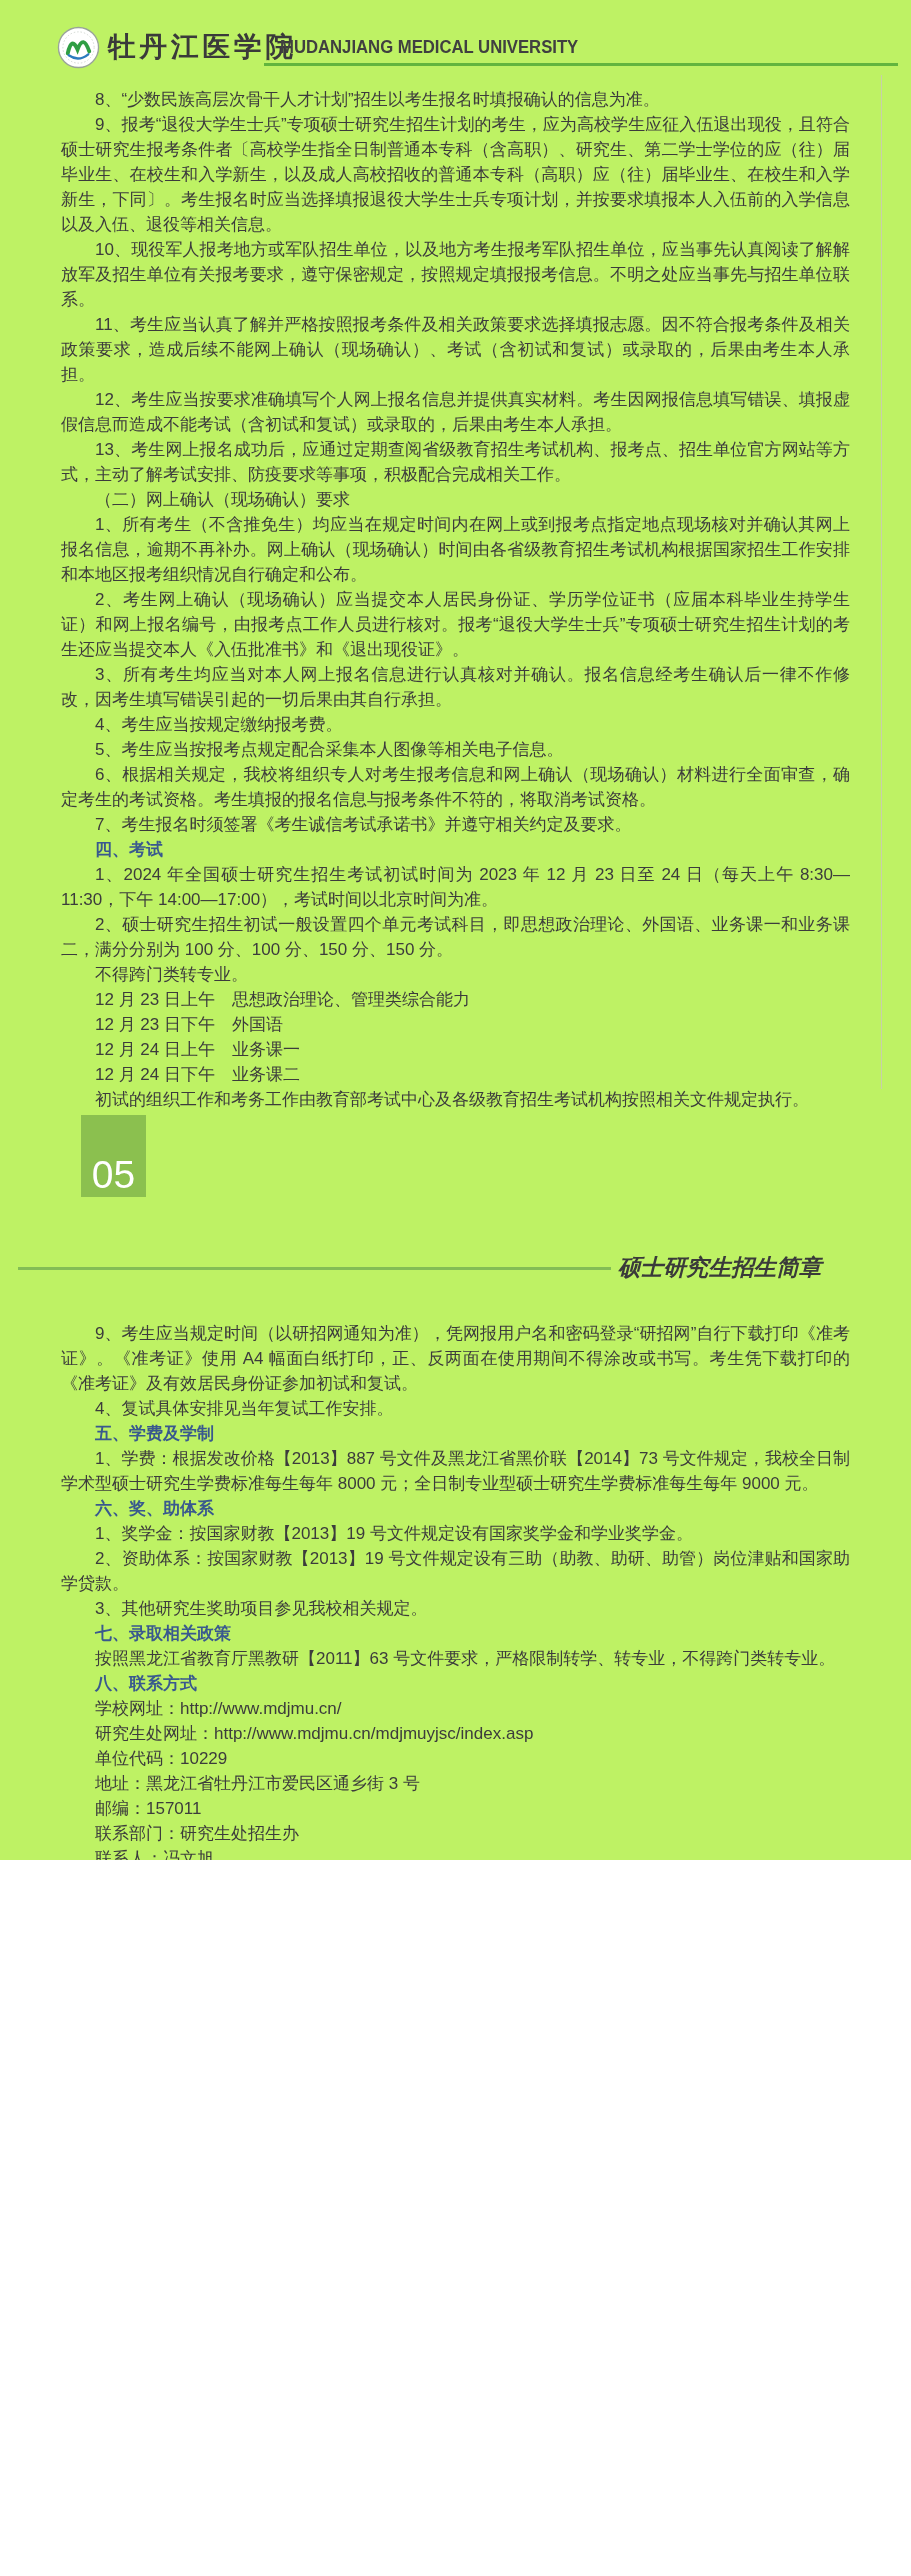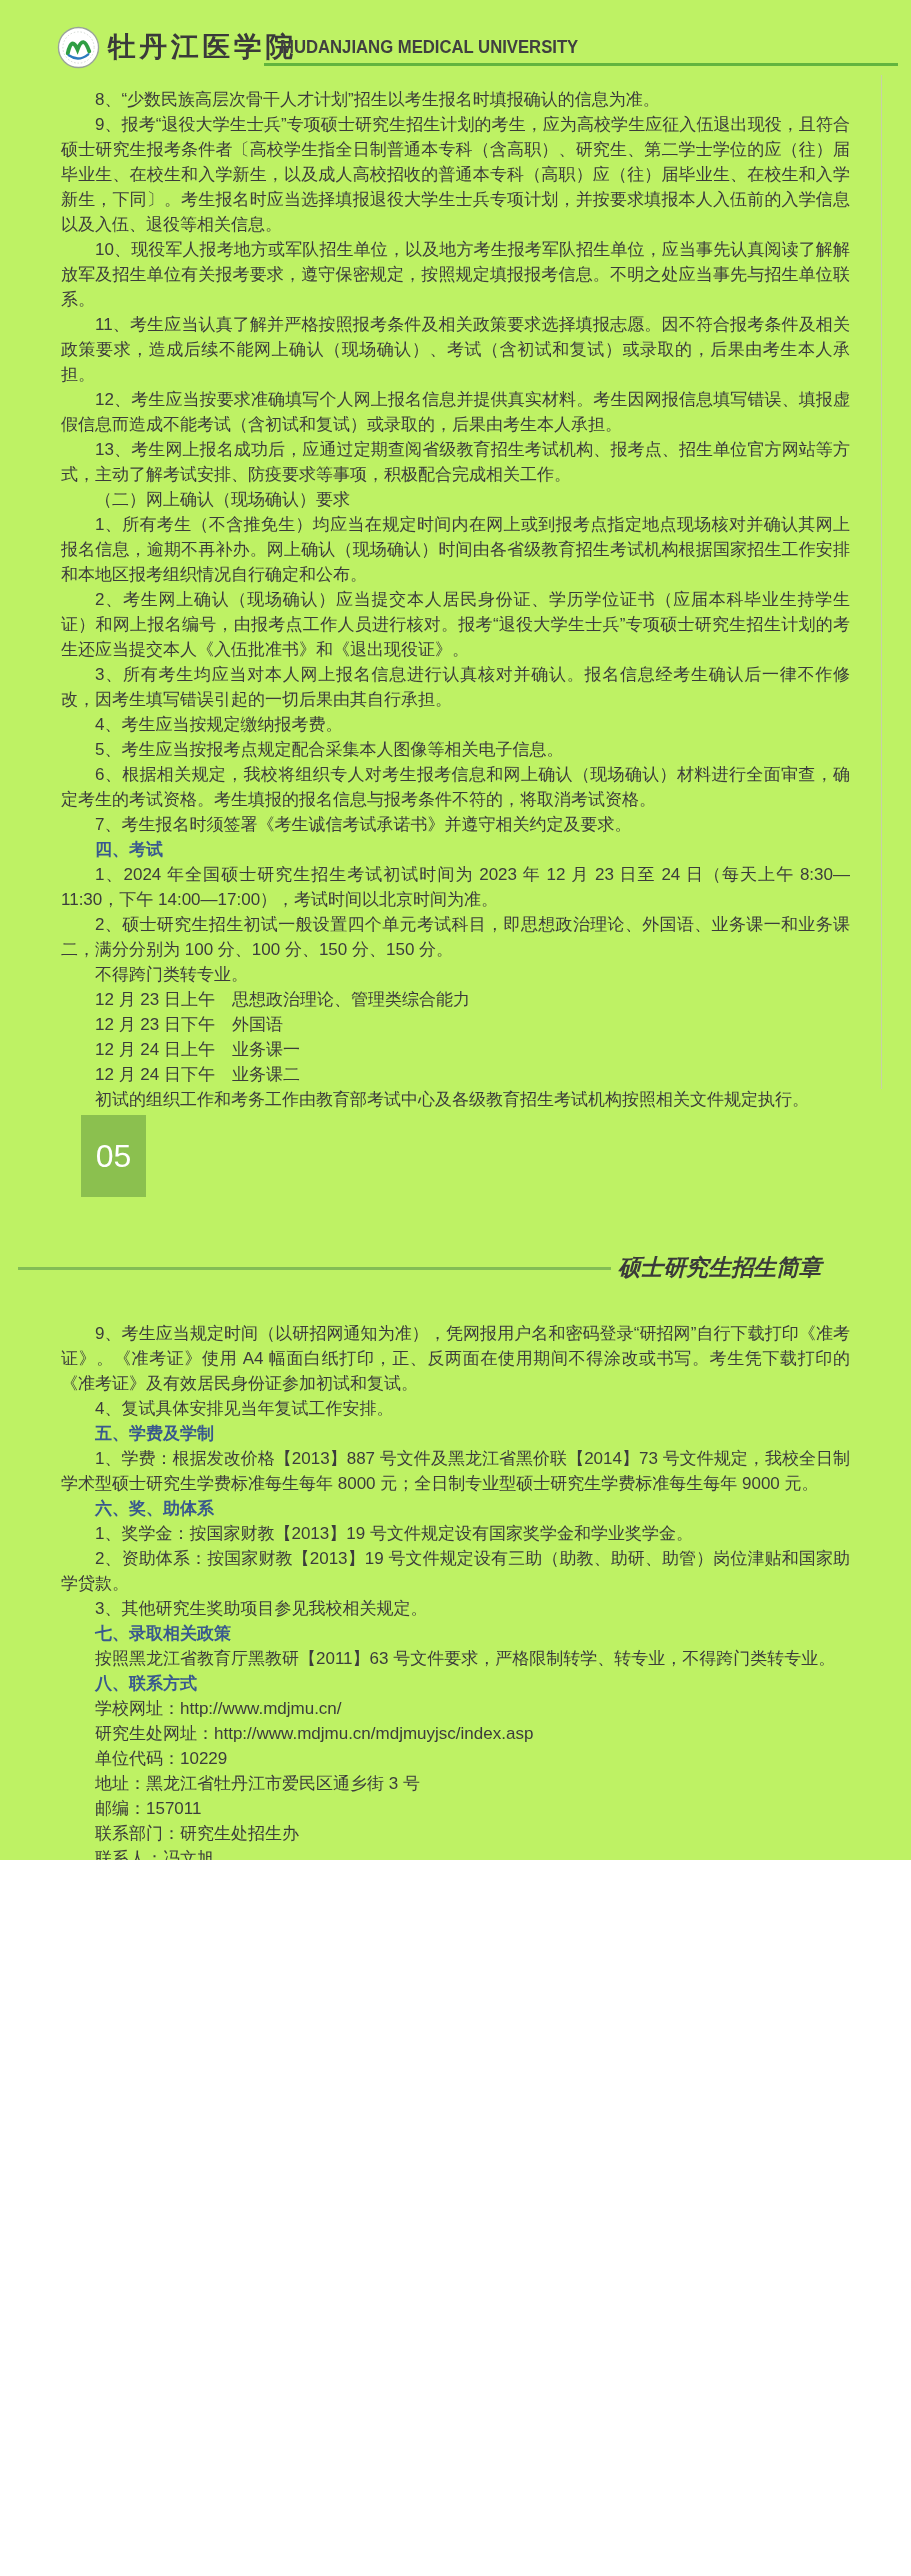--- a/index.html
+++ b/index.html
@@ -16,22 +16,22 @@
   .page-edge{position:absolute;left:881px;top:75px;width:1px;height:1014px;background:#c9c9b6;opacity:.85;}
 
   
   .textblock{position:absolute;left:61px;width:789px;text-align:justify;
              font-size:17px;line-height:25px;}
   .tb1{top:87px;} .tb2{top:1321px;line-height:25px;}
   .para{margin:0;text-indent:2em;}
   .heading{color:#39598e;font-weight:bold;}
 
   
-  .pagenum{position:absolute;background:#8bc04f;color:#fff;font-size:32px;
-           display:flex;align-items:center;justify-content:center;}
+  .pagenum{position:absolute;background:#8bc04f;color:#fff;font-size:39px;
+           display:flex;align-items:flex-end;justify-content:center;}
   .pn05{left:81px;top:1115px;width:65px;height:82px;}
   .pn06{left:737px;top:2316px;width:67px;height:83px;}
 
   
   .div-line{position:absolute;left:17.7px;top:1267px;width:593px;height:3px;background:#83bd55;}
   .div-title{position:absolute;left:618px;top:1252px;width:236px;font-size:22.6px;font-style:italic;
              font-weight:bold;color:#3a3a3a;font-family:"Liberation Serif","DejaVu Serif",serif;}
 
   
   .tile{position:absolute;}

